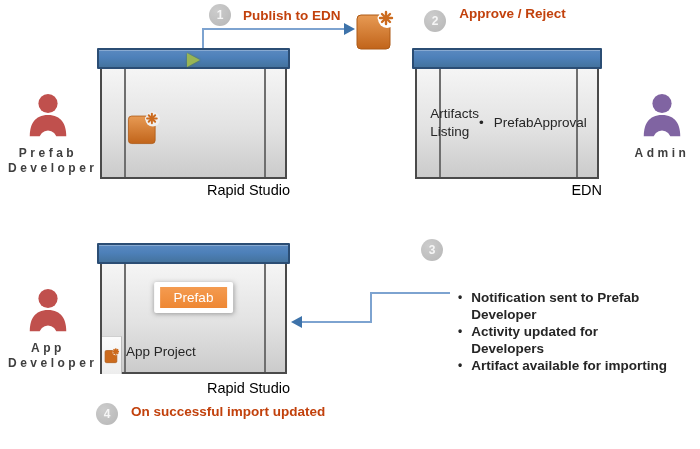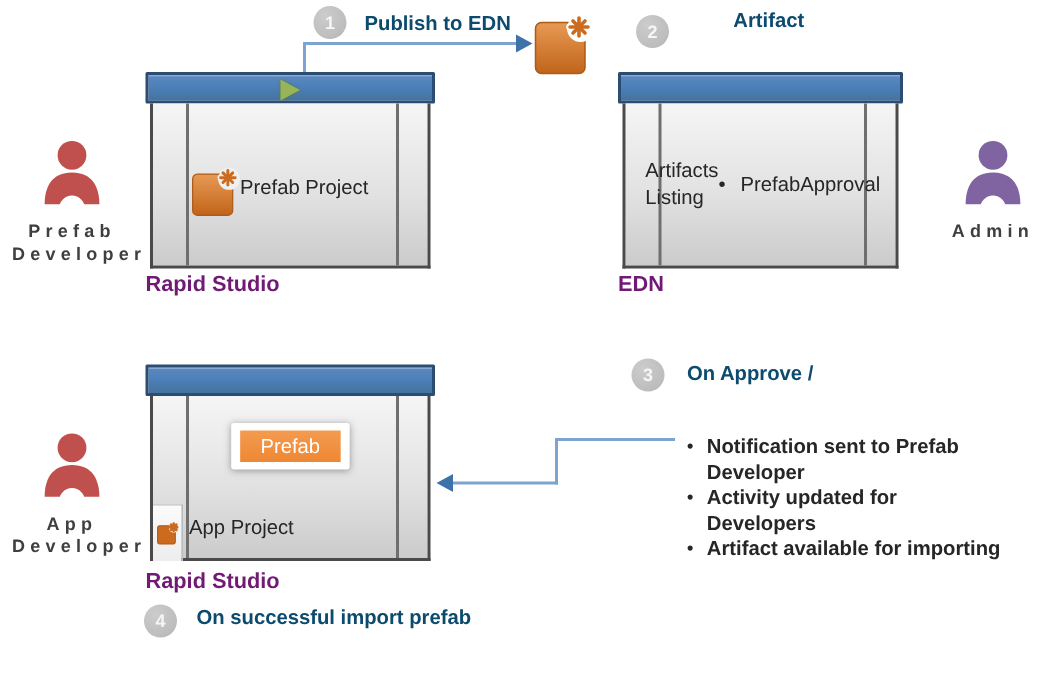--- a/index.html
+++ b/index.html
@@ -34,22 +34,22 @@
     border-bottom:7px solid transparent;
     filter:drop-shadow(0 0 1px #5e7a33);
   }
 
   .win-content {
     position:absolute; left:24px; right:21px; top:0; bottom:0;
     display:flex; align-items:center;
     color:#262626; font-size:13.5px; line-height:18px; 
   }
   .app-label {
-    position:absolute; font-weight:bold; font-size:14.5px; color:#701a75;
-    text-align:left;
+    position:absolute; font-weight:normal; font-size:14.5px; color:#000000;
+    text-align:right;
   }
 
   
   .doc-icon { display:block; }
 
   
   .badge-frame {
     position:absolute; left:50%; transform:translateX(-50%); top:18px;
     background:#ffffff; padding:5px 6px; border-radius:2px;
     box-shadow:0 1px 5px rgba(90,90,90,.55);
@@ -67,21 +67,21 @@
   }
 
   
   .step-circle {
     position:absolute; width:22px; height:22px; border-radius:50%;
     background:radial-gradient(circle at 35% 30%, #cccccc 0%, #bdbdbd 70%, #b0b0b0 100%);
     color:#f6f6f6; font-size:12px; font-weight:bold;
     display:flex; align-items:center; justify-content:center;
   }
   .step-label {
-    position:absolute; font-size:13.5px; font-weight:700; color:#0c4a6e;
+    position:absolute; font-size:13.5px; font-weight:700; color:#c2410c;
     line-height:17px;
   }
 
   
   .line { position:absolute; background:#7da3d0; }
   .arrowhead-right {
     position:absolute; width:0; height:0;
     border-left:11px solid #3e73aa;
     border-top:6px solid transparent; border-bottom:6px solid transparent;
   }
@@ -137,21 +137,21 @@
     <g stroke="#cc6b1e" stroke-width="2.4" stroke-linecap="round">
       <line x1="26" y1="8" x2="38" y2="8"></line>
         <line x1="32" y1="2" x2="32" y2="14"></line>
       <line x1="28" y1="4" x2="36" y2="12"></line>
         <line x1="28" y1="12" x2="36" y2="4"></line>
     </g>
   </svg>
 
   <div class="step-circle" style="left:424px; top:10px;">2</div>
   <div class="step-label" style="left:450px; top:5px; width:125px; text-align:center;">
-    <div>Artifact</div>
+    <div>Approve / Reject</div>
   </div>
 
   <div class="win" style="left:97px; top:48px; width:193px; height:132px;">
     <div class="win-title">
       <div class="play"></div>
     </div>
     <div class="win-body">
       <div class="divider left"></div>
       <div class="divider right"></div>
       <div class="win-content">
@@ -164,21 +164,20 @@
             <line x1="28" y1="4" x2="36" y2="12"></line>
               <line x1="28" y1="12" x2="36" y2="4"></line>
           </g>
           <g stroke="#cc6b1e" stroke-width="2.4" stroke-linecap="round">
             <line x1="26" y1="8" x2="38" y2="8"></line>
               <line x1="32" y1="2" x2="32" y2="14"></line>
             <line x1="28" y1="4" x2="36" y2="12"></line>
               <line x1="28" y1="12" x2="36" y2="4"></line>
           </g>
         </svg>
-        <div style="margin-top:4px;">Prefab Project</div>
       </div>
     </div>
   </div>
   <div class="app-label" style="left:97px; top:182px; width:193px;">Rapid Studio</div>
 
   <div class="win" style="left:412px; top:48px; width:190px; height:132px;">
     <div class="win-title"></div>
     <div class="win-body">
       <div class="divider left"></div>
       <div class="divider right"></div>
@@ -212,21 +211,20 @@
       <path d="M25,24 C11,24 6,34 6,46 L44,46 C44,34 39,24 25,24 Z" fill="#8064a2"></path>
       <ellipse cx="25" cy="49" rx="9" ry="9" fill="#ffffff"></ellipse>
     </svg>
     <div class="actor-label">
       <div>Admin</div>
     </div>
   </div>
 
   <div class="step-circle" style="left:421px; top:239px;">3</div>
   <div class="step-label" style="left:458px; top:240px;">
-    <div>On Approve /</div>
   </div>
 
   <div class="outcomes">
     <div class="outcome-item">
       <span class="dot">•</span>
       <span>Notification sent to Prefab Developer</span>
     </div>
     <div class="outcome-item">
       <span class="dot">•</span>
       <span>Activity updated for Developers</span>
@@ -276,16 +274,16 @@
               <line x1="28" y1="17" x2="38" y2="7"></line>
           </g>
         </svg>
       </div>
     </div>
   </div>
   <div class="app-label" style="left:97px; top:380px; width:193px;">Rapid Studio</div>
 
   <div class="step-circle" style="left:96px; top:403px;">4</div>
   <div class="step-label" style="left:131px; top:403px;">
-    <div>On successful import prefab</div>
+    <div>On successful import updated</div>
   </div>
 
 </div>
 
 </body></html>

